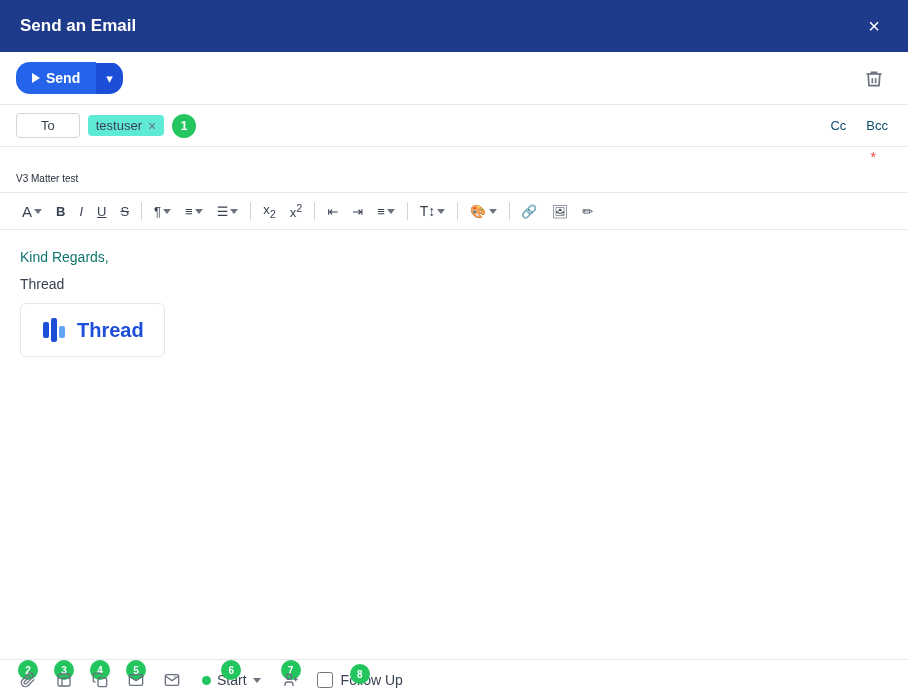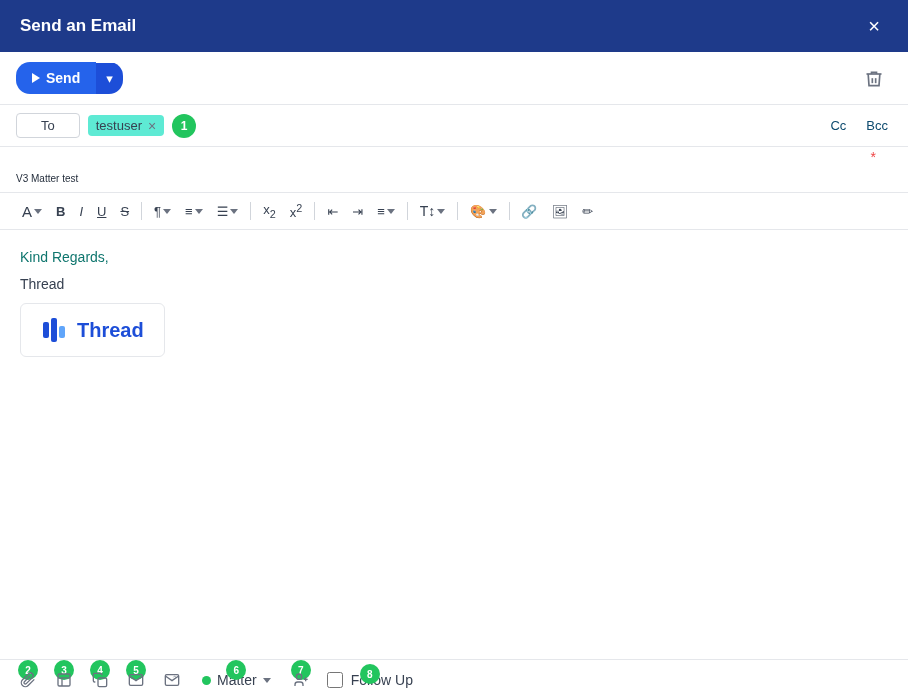--- a/index.html
+++ b/index.html
@@ -540,21 +540,21 @@
             <polyline points="22,6 12,13 2,6"></polyline>
           <polyline points="16 8 20 4 24 8" transform="scale(0.5) translate(12, 8)"></polyline>
         </svg>
       </button>
     </div>
 
     <div class="icon-wrap">
       <div class="bottom-badge">6</div>
       <button class="normal-status">
         <span class="status-dot"></span>
-        <span>Matter</span>
+        <span>Start</span>
         <span class="chevron-down"></span>
       </button>
     </div>
 
     <div class="icon-wrap">
       <div class="bottom-badge">7</div>
       <button class="bottom-icon-btn">
         <svg class="svg-icon" viewBox="0 0 24 24" fill="none" stroke="#6b7280" stroke-width="2">
           <circle cx="9" cy="7" r="4"></circle>
             <path d="M3 21v-2a4 4 0 014-4h4a4 4 0 014 4v2"></path>

